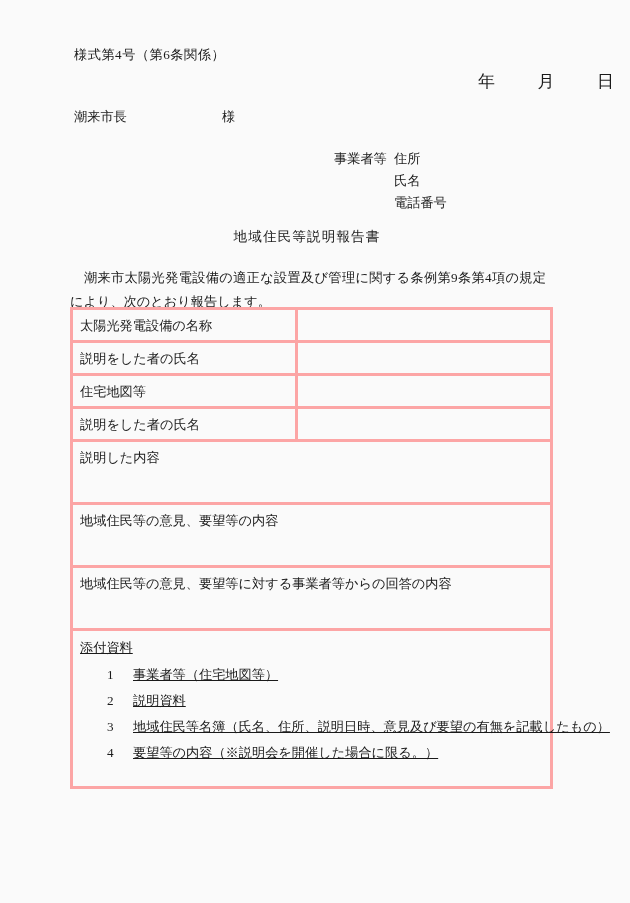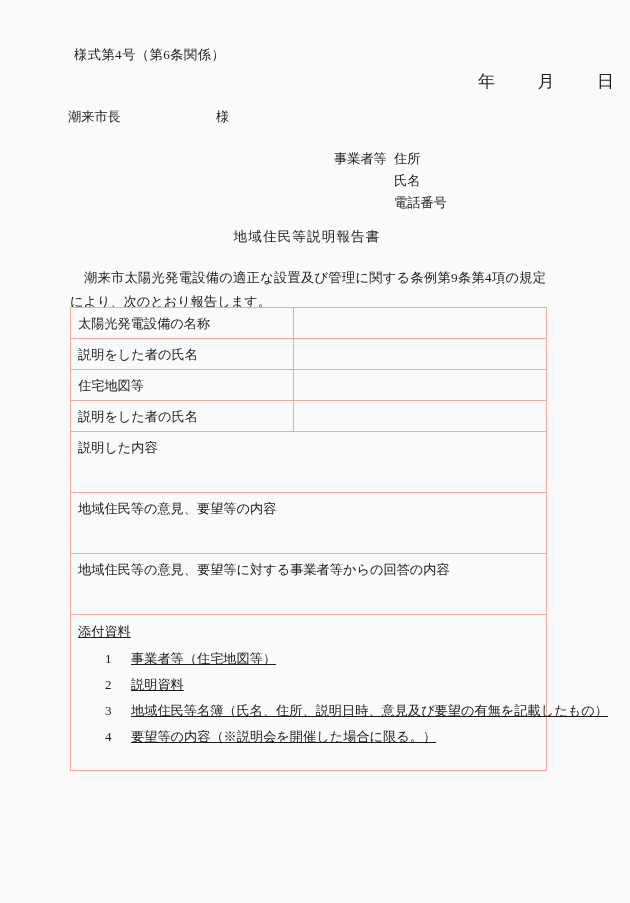--- a/index.html
+++ b/index.html
@@ -38,21 +38,21 @@
     top: 70px;
     font-size: 17px;
     white-space: nowrap;
   }
   .date-line span { display: inline-block; }
   .date-gap-1 { width: 34px; }
   .date-gap-2 { width: 34px; }
 
   .addressee {
     position: absolute;
-    left: 68px;
+    left: 74px;
     top: 108px;
     font-size: 13.2px;
     white-space: nowrap;
   }
   .addressee .sama {
     display: inline-block;
     margin-left: 92px;
   }
 
   
@@ -97,21 +97,21 @@
   .form-table {
     position: absolute;
     left: 70px;
     top: 307px;
     width: 474px;
     border-collapse: collapse;
     table-layout: fixed;
     font-size: 13.2px;
   }
   .form-table td {
-    border: 1px solid #fca5a5;
+    border: 3px solid #fca5a5;
     padding: 0;
     vertical-align: top;
   }
   .cell-label {
     padding: 7px 0 0 7px;
     line-height: 18px;
     white-space: nowrap;
   }
   .row-pair td.key { width: 222px; height: 30px; }
   .row-pair td.val { width: 252px; }

